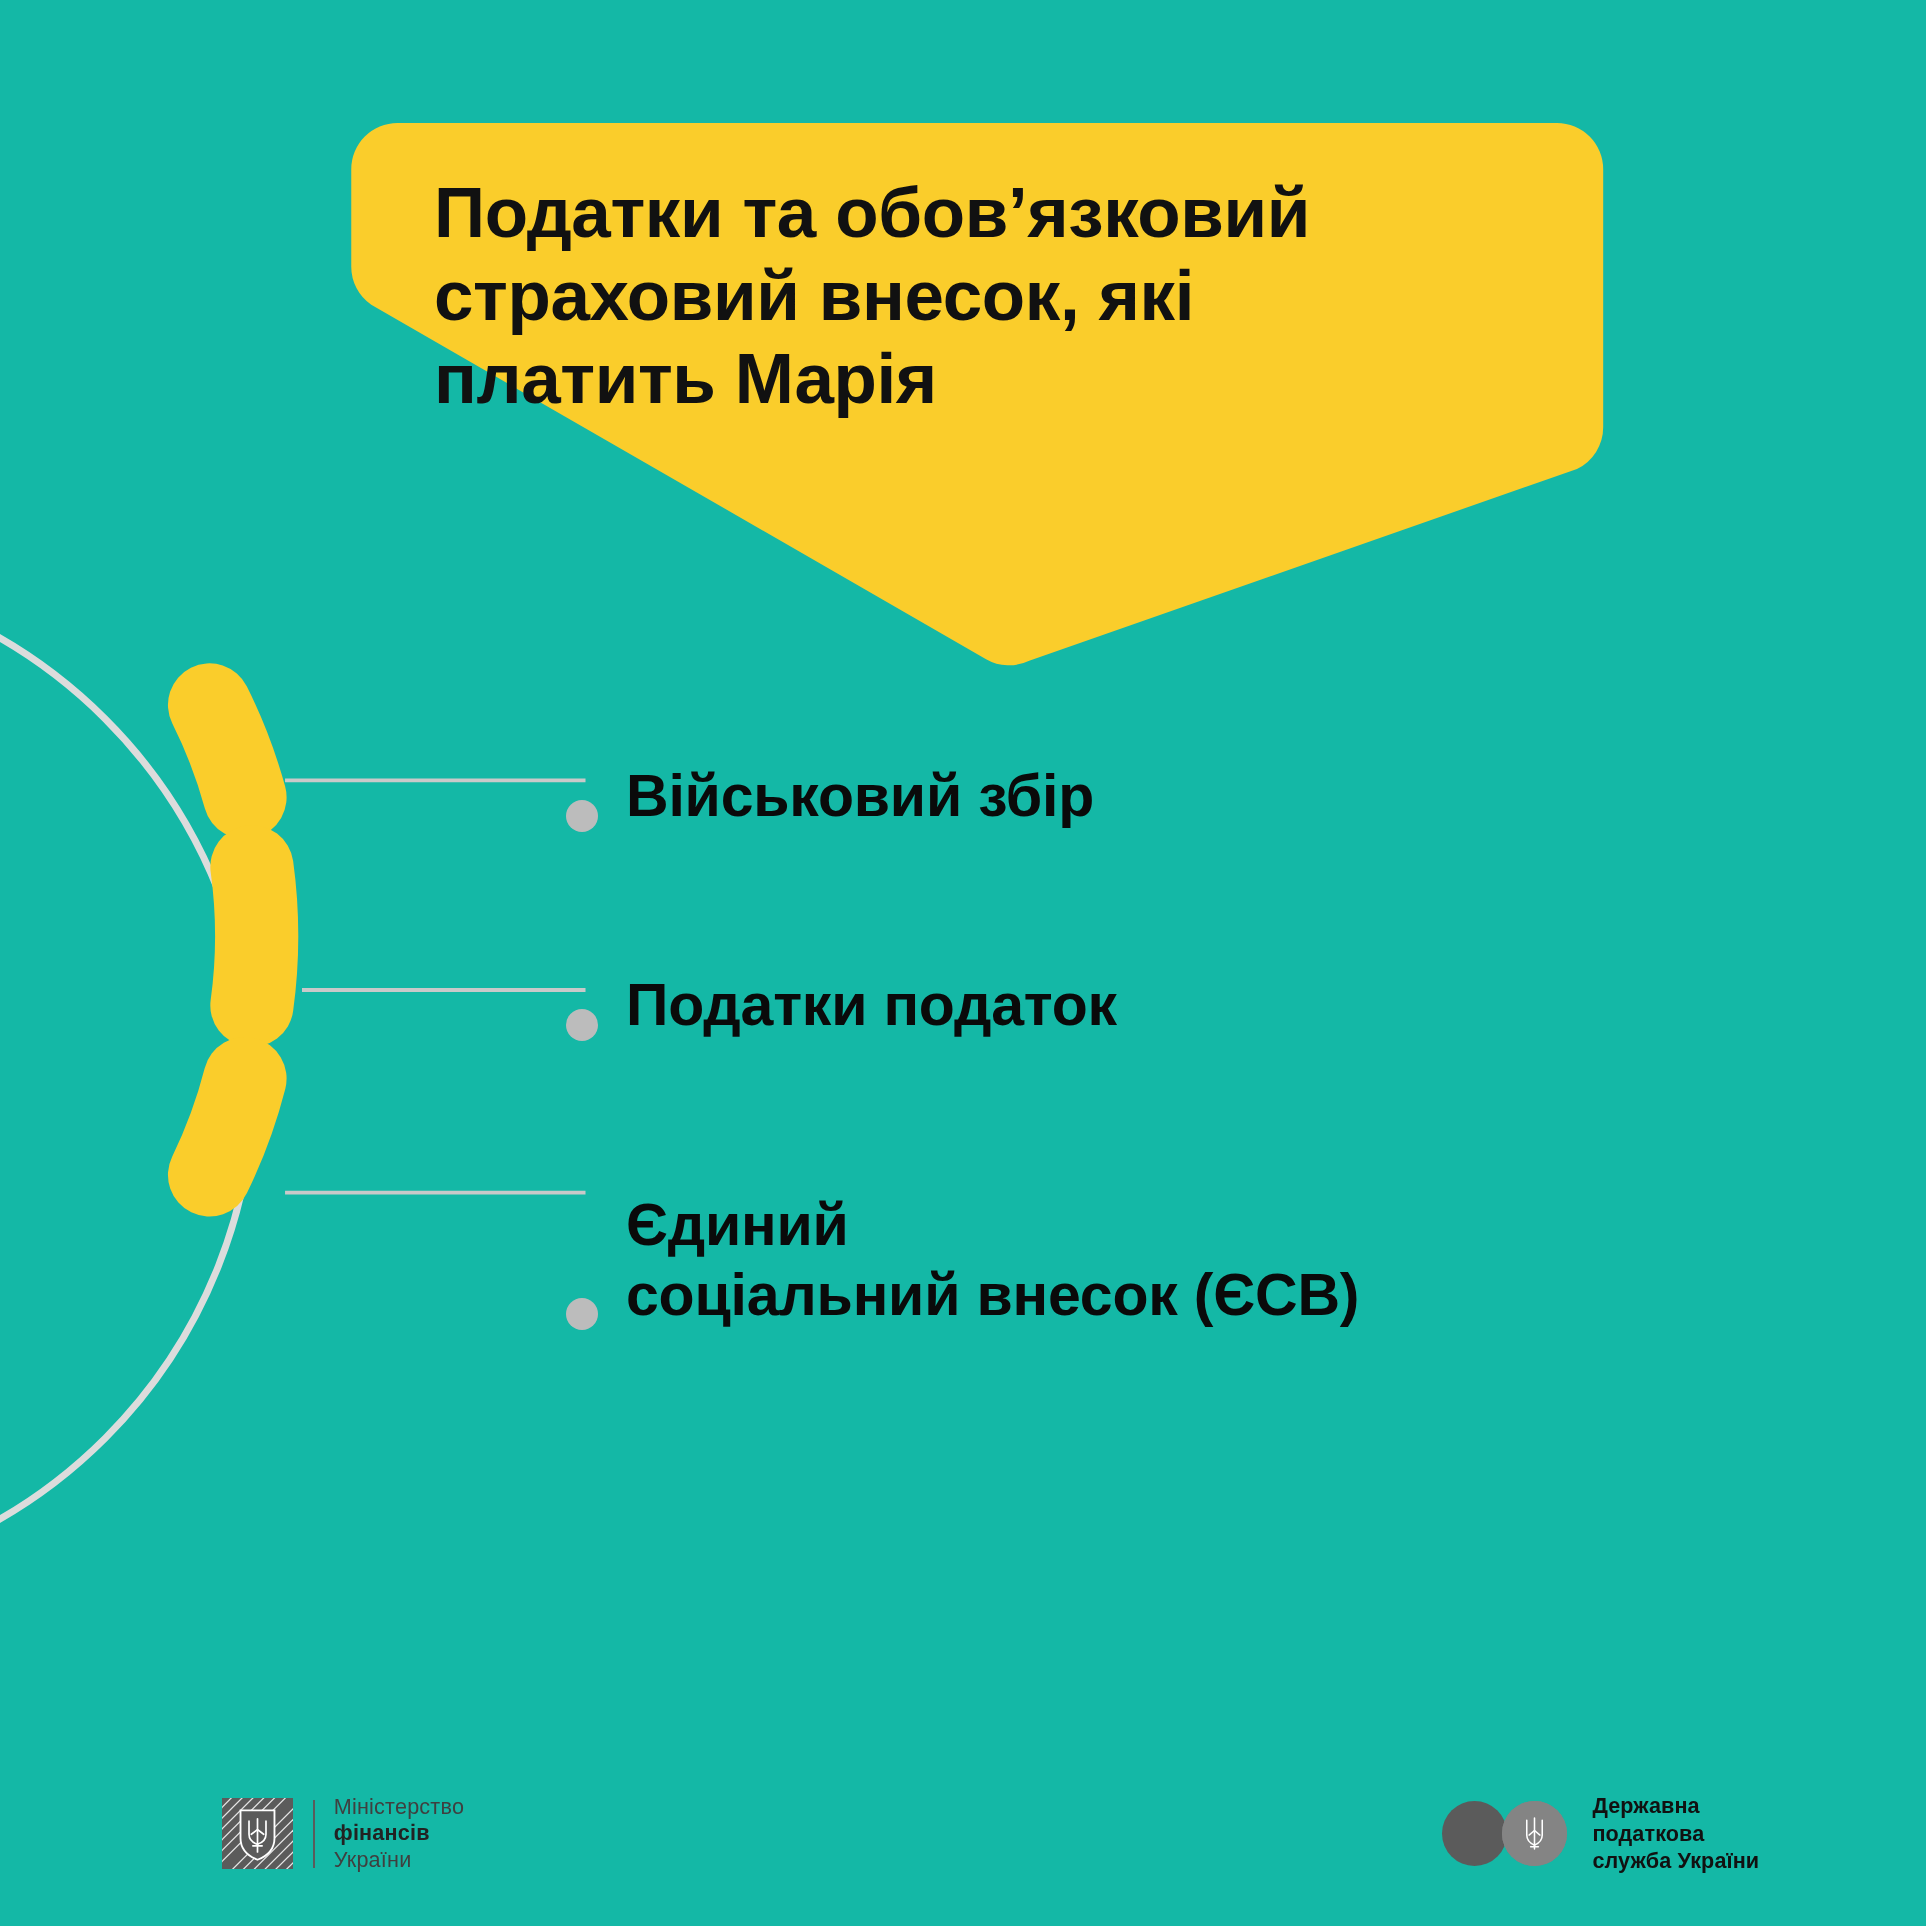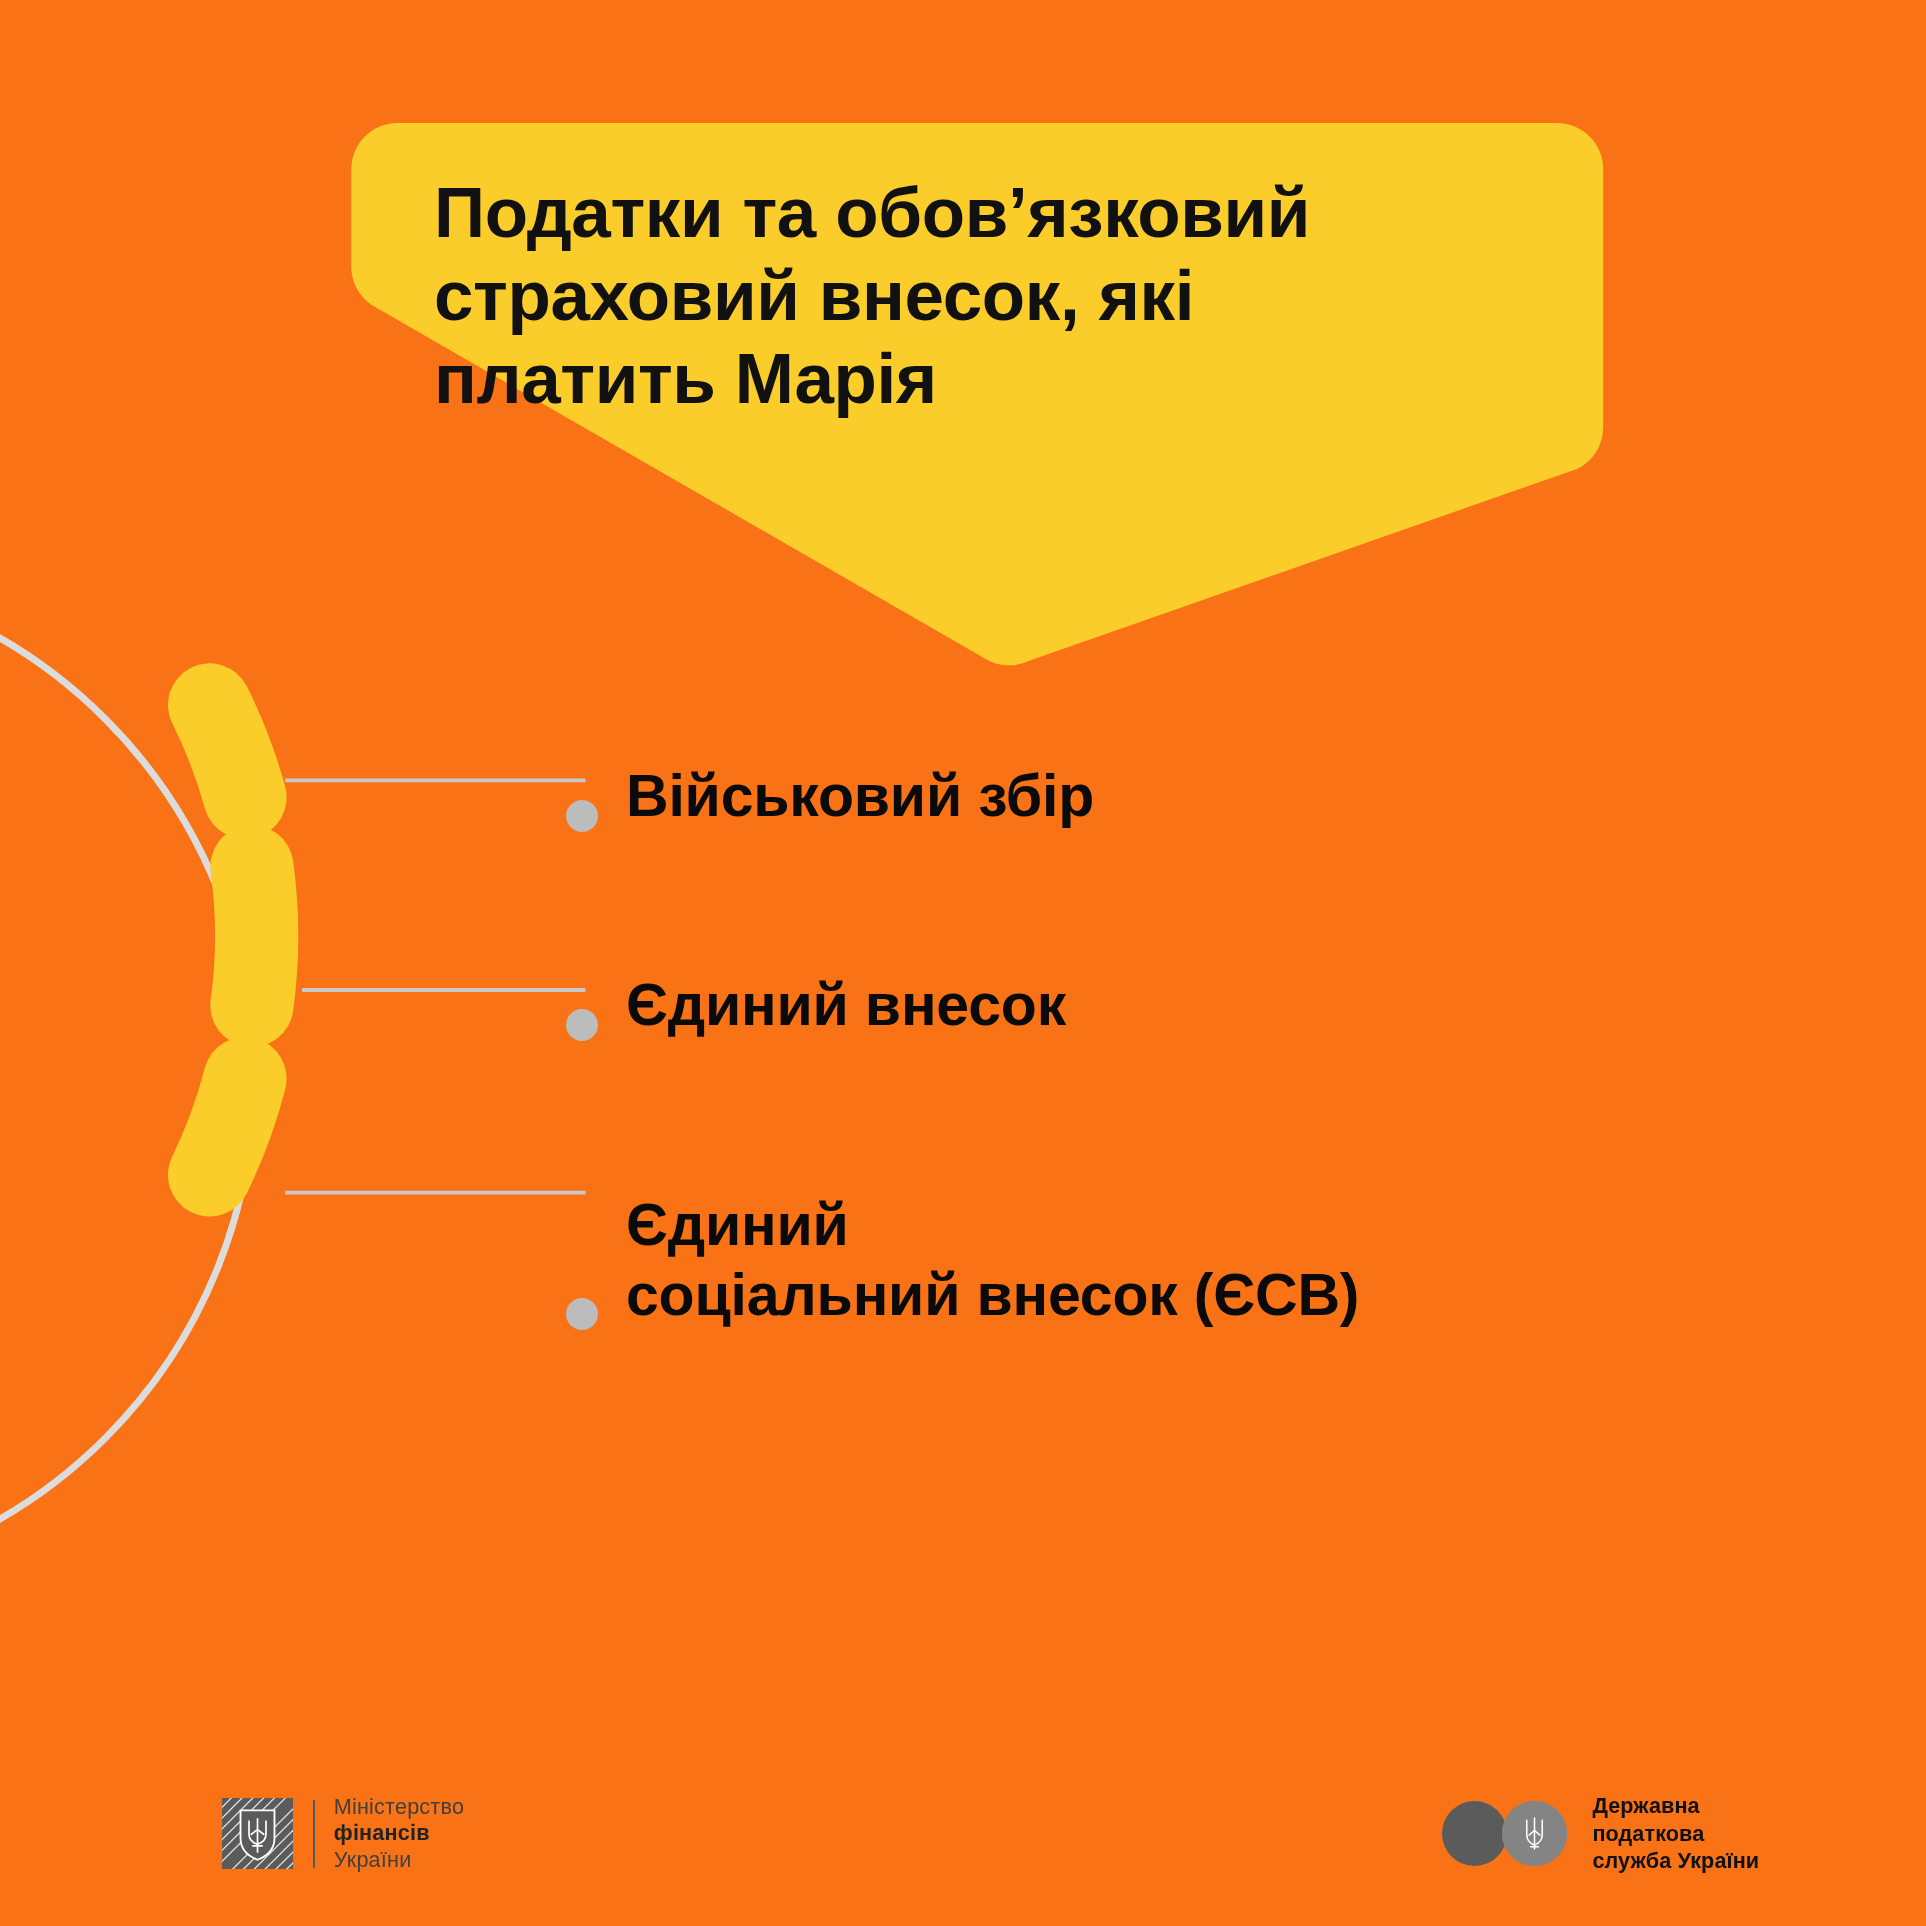--- a/index.html
+++ b/index.html
@@ -5,21 +5,21 @@
 <style>
   html, body {
     margin: 0;
     padding: 0;
     background: #ffffff;
   }
   #canvas {
     position: relative;
     width: 1926px;
     height: 1926px;
-    background: #f97316;
+    background: #14b8a6;
     overflow: hidden;
     font-family: "Liberation Sans", "DejaVu Sans", sans-serif;
   }
 
   
   #arc-layer {
     position: absolute;
     left: 0; top: 0;
     width: 1926px; height: 1926px;
     pointer-events: none;
@@ -198,21 +198,21 @@
 
   <div id="bullet-list">
 
     <div class="bullet-row" style="top:45px; left:0;">
       <span class="bullet-dot"></span>
       <span class="bullet-text">Військовий збір</span>
     </div>
 
     <div class="bullet-row" style="top:254px; left:0;">
       <span class="bullet-dot"></span>
-      <span class="bullet-text">Єдиний внесок</span>
+      <span class="bullet-text">Податки податок</span>
     </div>
 
     <div class="bullet-row" style="top:474px; left:0;">
       <span class="bullet-dot"></span>
       <span class="bullet-text">Єдиний
 соціальний внесок (ЄСВ)</span>
     </div>
 
   </div>
 

